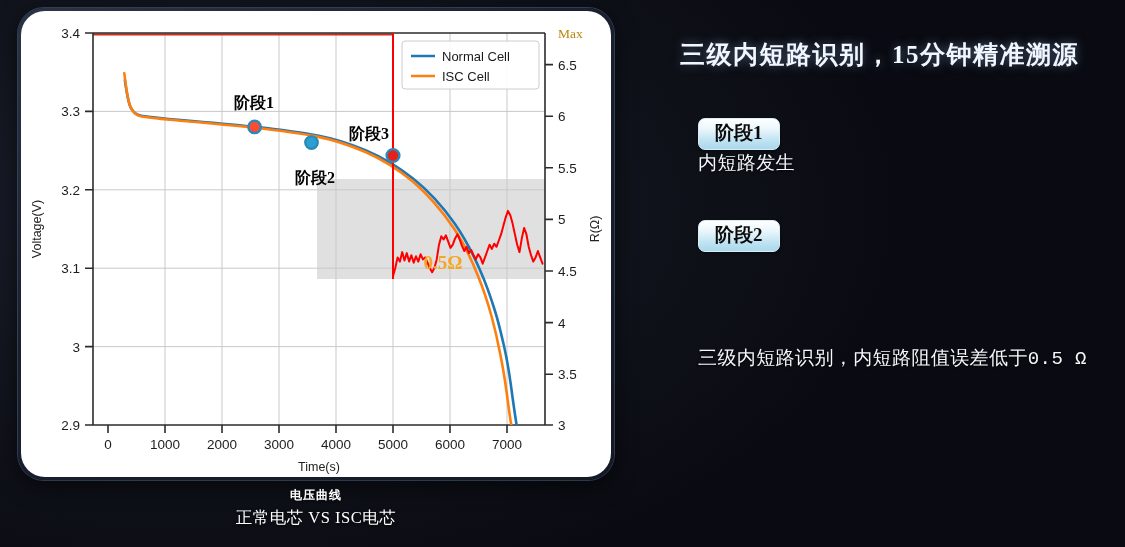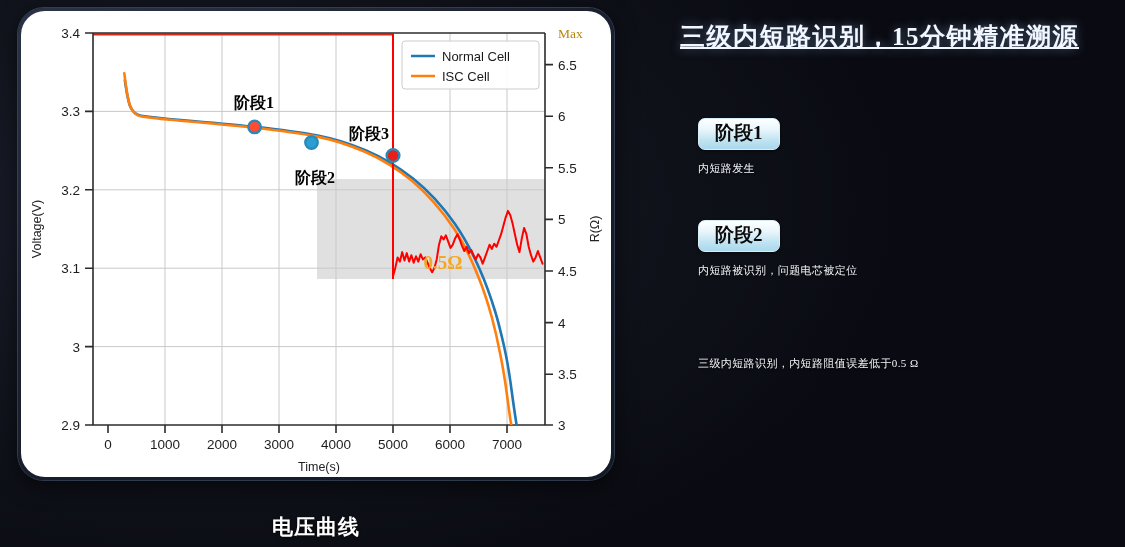--- a/index.html
+++ b/index.html
@@ -52,70 +52,67 @@
   
   #caption {
     position: absolute;
     left: 18px; top: 487px;
     width: 596px;
     text-align: center;
     color: #ffffff;
   }
   #caption .cap-main {
     font-family: Liberation Mono, monospace;
-    font-size: 21px; font-weight: bold;
+    font-size: 12px; font-weight: bold;
     letter-spacing: 1px;
     margin-bottom: 3px;
     text-shadow: 0 1px 3px rgba(0,0,0,.8);
-    margin-top: 26px;
   }
   #caption .cap-sub {
     font-family: "Liberation Serif", serif;
     font-size: 16.5px;
     letter-spacing: .5px;
     text-shadow: 0 1px 3px rgba(0,0,0,.8);
   }
 
   
   #right-panel {
     position: absolute;
     left: 640px; top: 0;
     width: 485px; height: 547px;
   }
   #headline {
     position: absolute;
-    left: 40px; top: 20px;
+    left: 40px; top: 38px;
     width: 430px;
     font-family: "Liberation Serif", serif;
     font-size: 25px;
     font-weight: bold;
     color: #f2f6ff;
     letter-spacing: 1.5px;
     text-shadow: 0 0 10px rgba(140,180,230,.55), 0 2px 4px rgba(0,0,0,.9);
     white-space: nowrap;
-    text-decoration: underline;
   }
   .stage-block { position: absolute; left: 58px; width: 420px; }
   .badge {
     display: inline-block;
     padding: 3px 16px 5px 16px;
     border-radius: 7px;
     background: linear-gradient(180deg, #ffffff 0%, #eaf6fb 34%, #bfe3f2 72%, #a9d8ec 100%);
     border: 1px solid #d8eef7;
     box-shadow: 0 1px 3px rgba(0,0,0,.5), inset 0 1px 0 rgba(255,255,255,.9);
     font-family: "Liberation Serif", serif;
     font-size: 19px;
     font-weight: bold;
     color: #0a0a0a;
     line-height: 1.15;
   }
   .stage-desc {
-    margin-top: 11px;
-    font-family: Liberation Serif, serif;
-    font-size: 11px;
+    font-family: Liberation Mono, monospace;
+    font-size: 19px;
     color: #f4f7fb;
     letter-spacing: .4px;
     text-shadow: 0 1px 2px rgba(0,0,0,.85);
     white-space: nowrap;
   }
   #stage-block-1 { top: 118px; }
   #stage-block-2 { top: 220px; }
   #stage-block-3 { top: 345px; }
 </style>
 </head>
@@ -274,32 +271,32 @@
             <line x1="390" y1="65" x2="414" y2="65" stroke="#ff7f0e" stroke-width="2.6"></line>
             <text class="legend-txt" x="421" y="70">ISC Cell</text>
           </g>
         </svg>
       </div>
     </div>
   </div>
 
   <div id="caption">
     <div class="cap-main">电压曲线</div>
+    <div class="cap-sub">正常电芯 VS ISC电芯</div>
   </div>
 
   <div id="right-panel">
     <div id="headline">三级内短路识别，15分钟精准溯源</div>
 
     <div class="stage-block" id="stage-block-1">
       <span class="badge">阶段1</span>
       <div class="stage-desc">内短路发生</div>
     </div>
 
     <div class="stage-block" id="stage-block-2">
       <span class="badge">阶段2</span>
-      <div class="stage-desc">内短路被识别，问题电芯被定位</div>
     </div>
 
     <div class="stage-block" id="stage-block-3">
       <div class="stage-desc">三级内短路识别，内短路阻值误差低于0.5 Ω</div>
     </div>
   </div>
 </div>
 
 </body></html>

